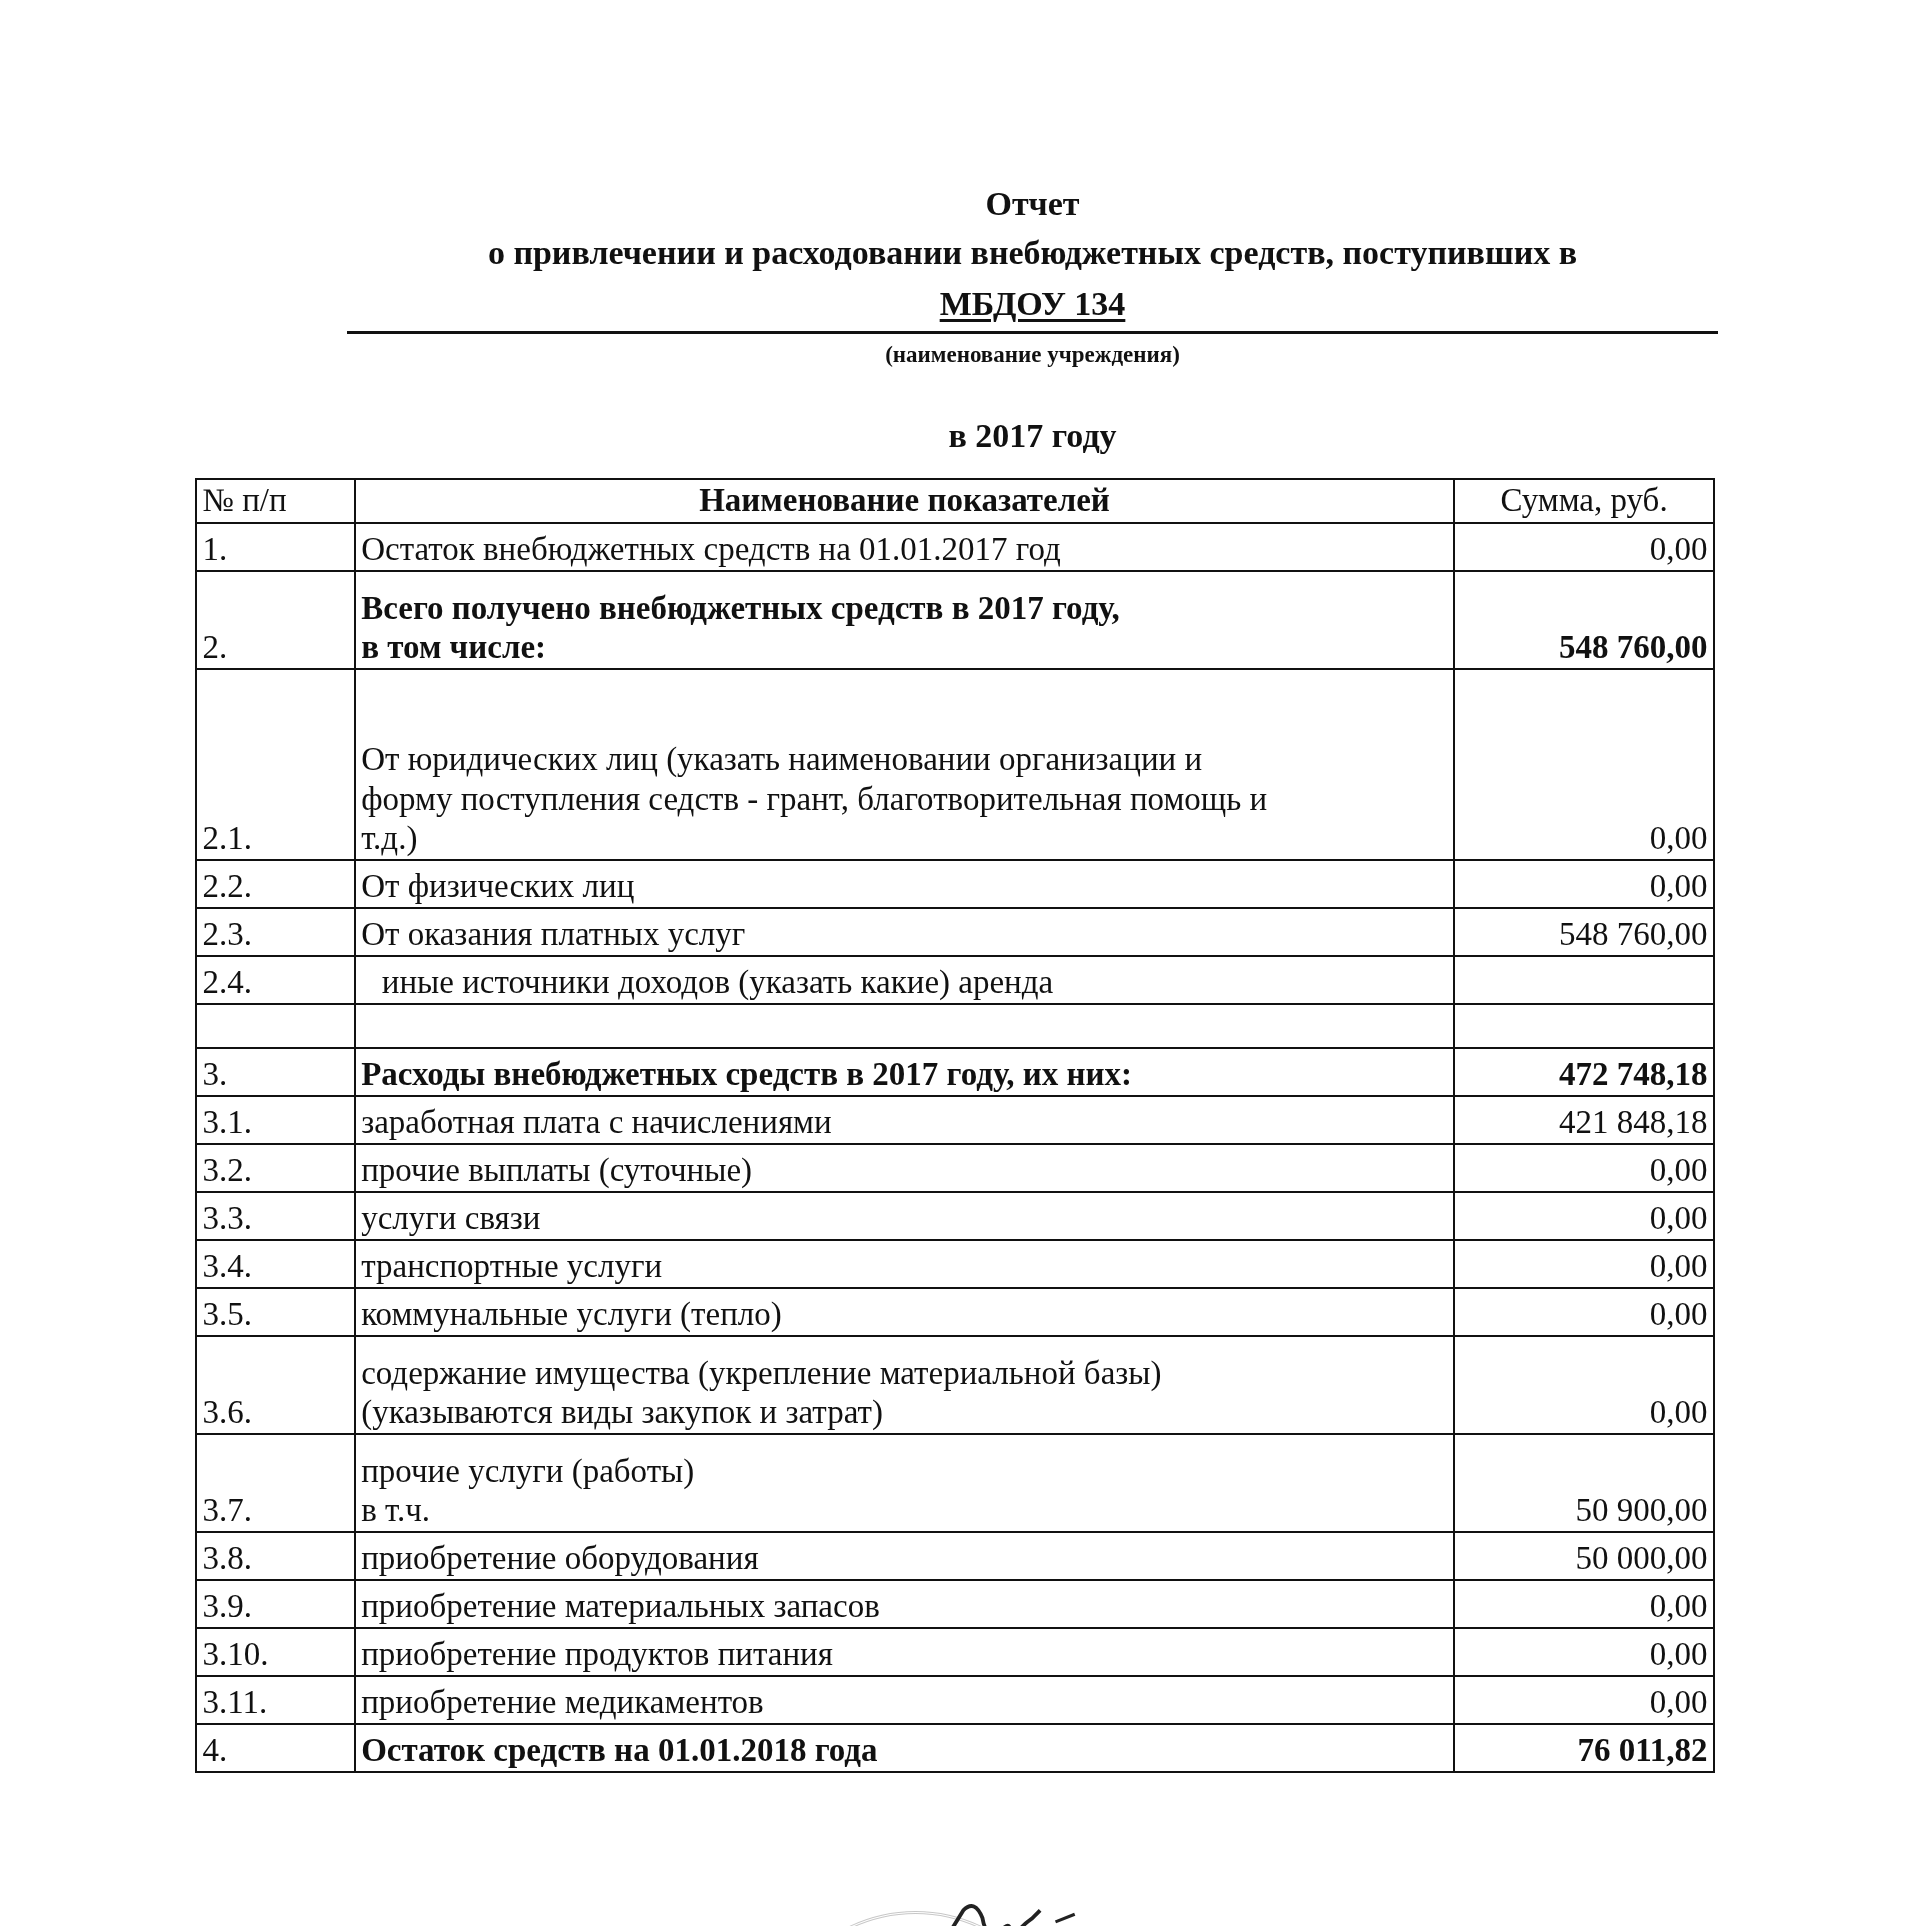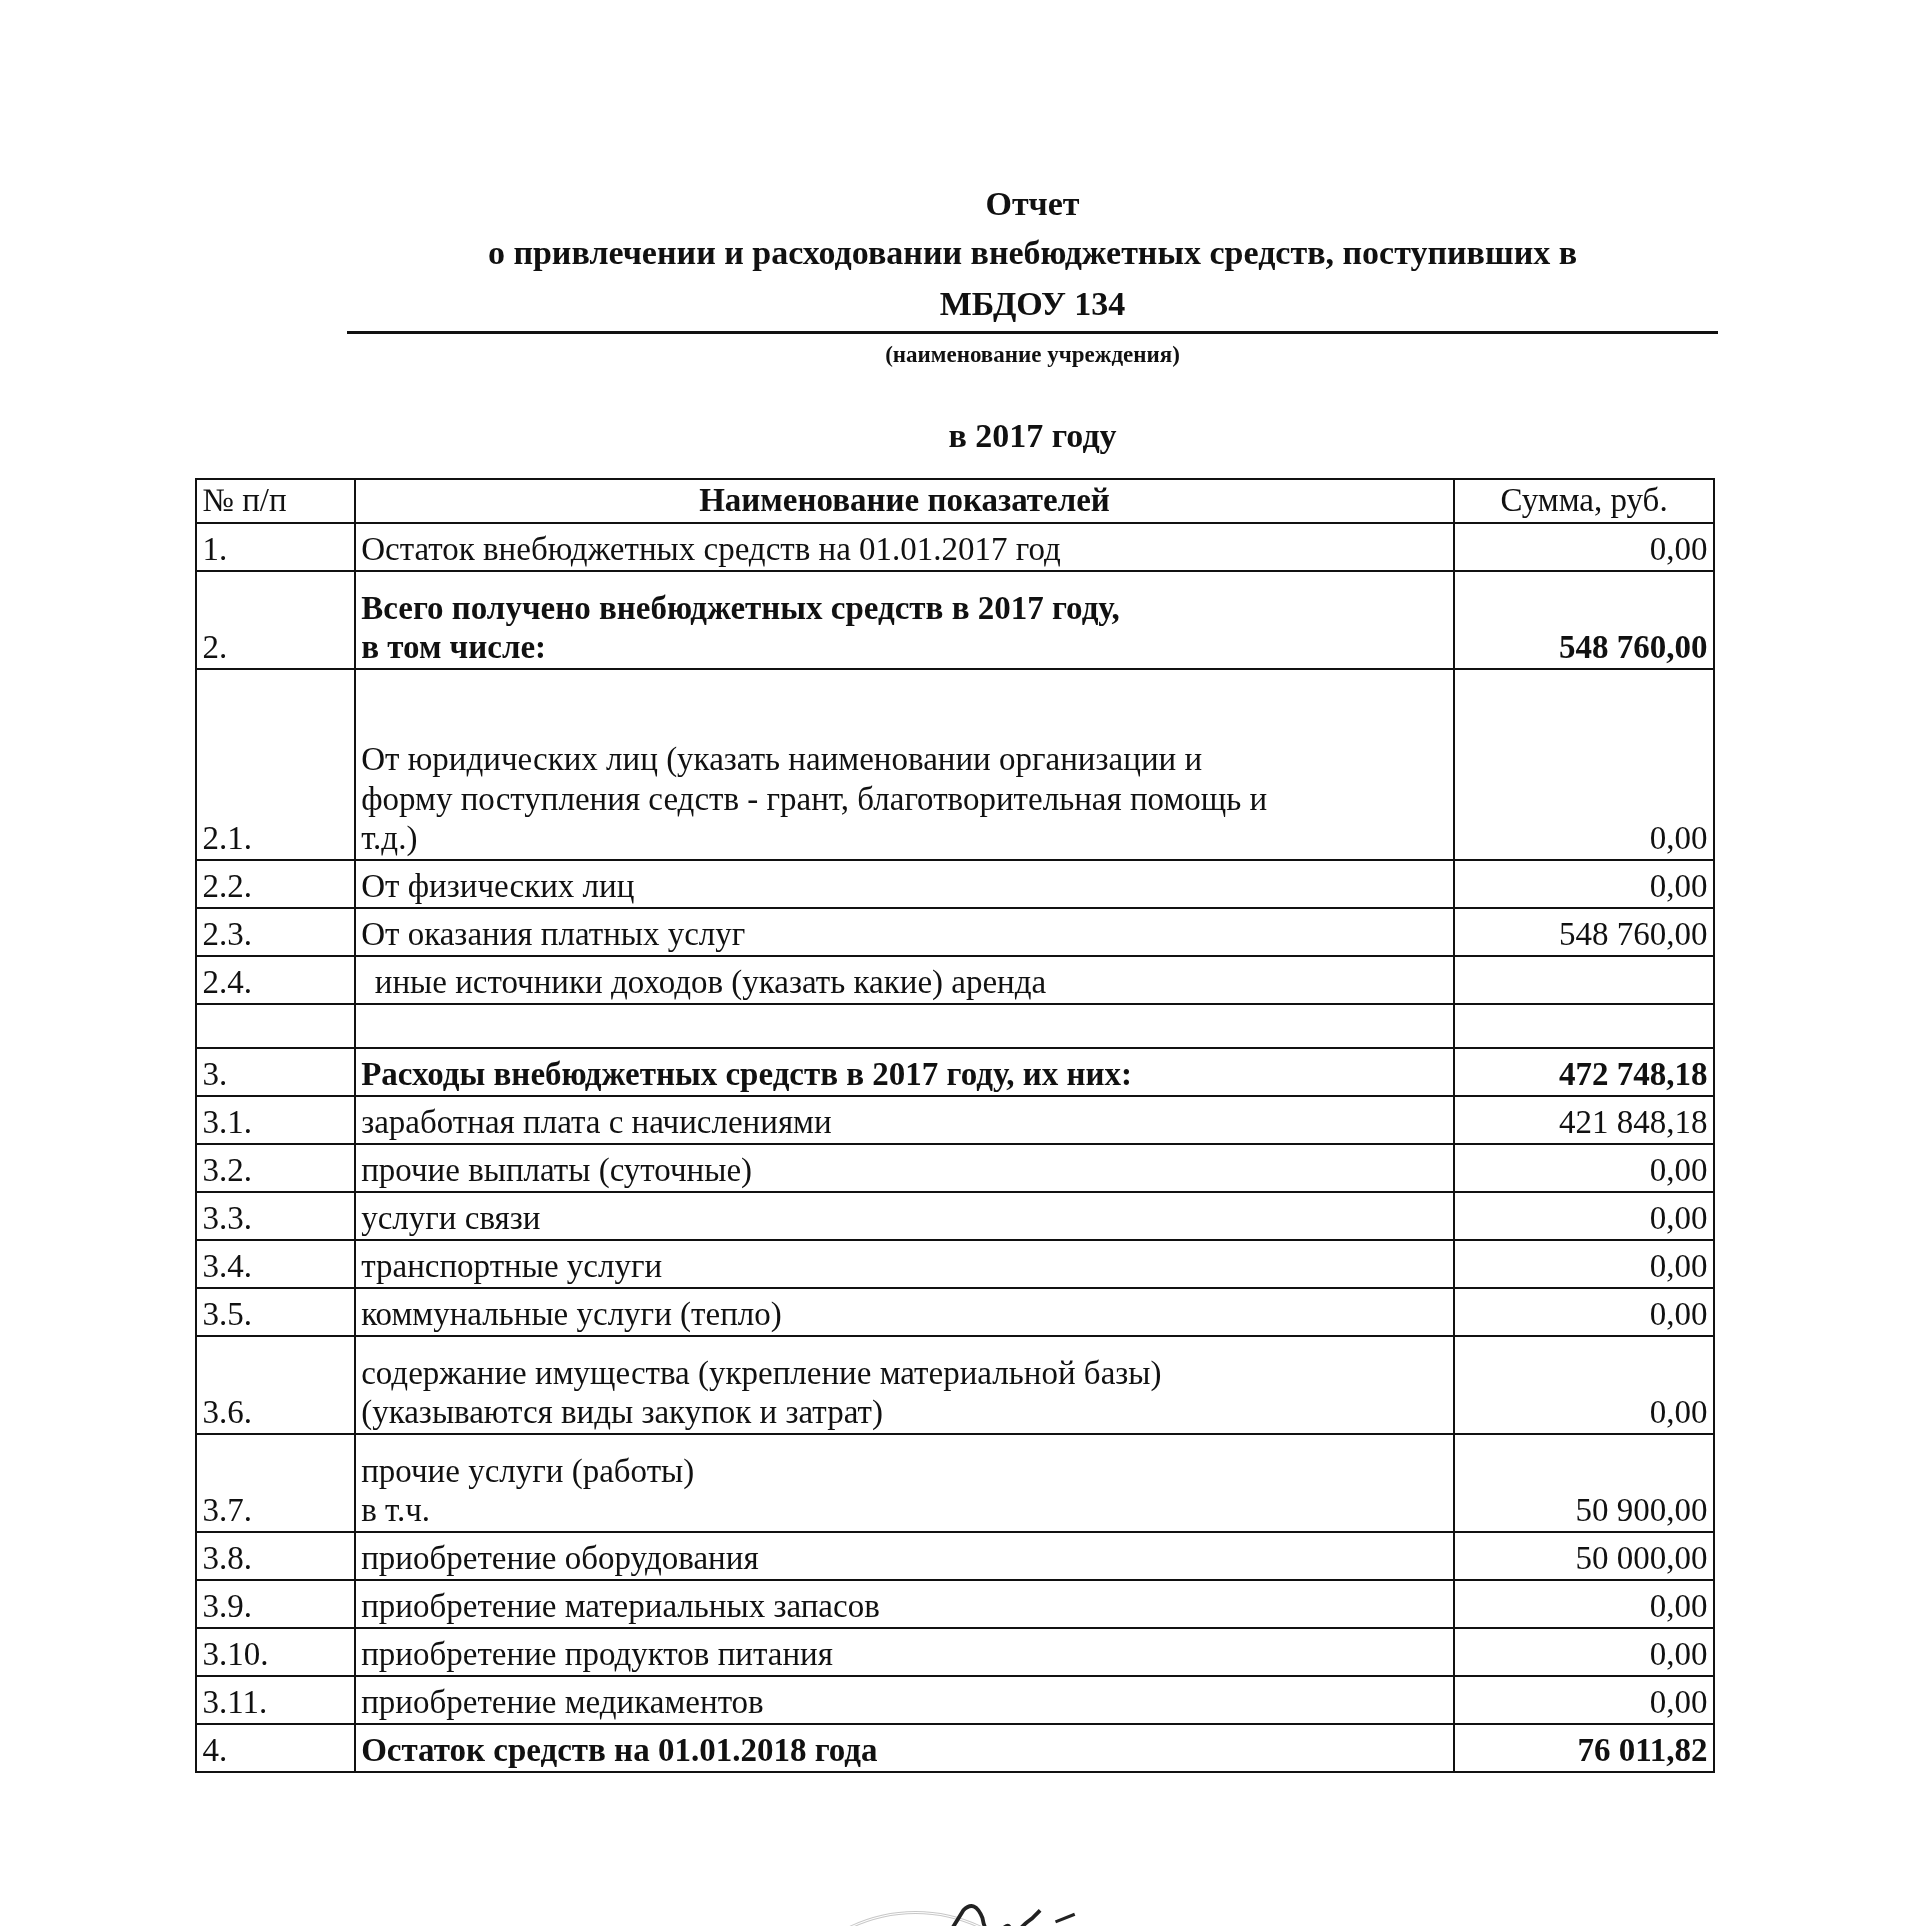--- a/index.html
+++ b/index.html
@@ -2,21 +2,21 @@
 <html style="font-size:6.2px"><head>
 <meta charset="utf-8">
 <style>
   html, body { margin:0; padding:0; }
   body { width:1965px; height:2542px; background:#ffffff; position:relative; overflow:hidden;
          font-family:"Liberation Serif", "DejaVu Serif", serif; color:#111; }
   .title-block { position:absolute; left:347px; top:169px; width:1371px; text-align:center; }
   .t1 { position:absolute; left:0; right:0; top:16px; font-size:34px; font-weight:bold; }
   .t2 { position:absolute; left:0; right:0; top:65px; font-size:34px; font-weight:bold; white-space:nowrap; }
   .t3 { position:absolute; left:0; right:0; top:116px; font-size:34px; font-weight:bold; }
-  .t3 span { text-decoration-thickness:3.1px; text-underline-offset:3.9px;margin-top:17px; }
+  .t3 span { text-decoration:underline; text-decoration-thickness:3.1px; text-underline-offset:3.9px;margin-top:17px; }
   .rule { position:absolute; left:0; right:0; top:162px; height:0; border-top:3.5px solid #111; }
   .t4 { position:absolute; left:0; right:0; top:173px; font-size:23px; font-weight:bold; }
   .t5 { position:absolute; left:0; right:0; top:216px; font-size:34px; font-weight:bold;margin-top:32px; }
 
   table.report { position:absolute; left:195px; top:478px; width:1520px; border-collapse:collapse;
                  font-size:33px; line-height:1.2; }
   table.report td, table.report th { border:2.3px solid #111; padding:0 5.4px; vertical-align:bottom; }
   table.report th { font-weight:normal; height:42px; vertical-align:middle;margin-left:48px; }
   th.c-name { font-weight:bold !important; }
   td.num { width:146px; }
@@ -78,21 +78,21 @@
     <td class="name">От физических лиц</td>
     <td class="amt">0,00</td>
   </tr>
   <tr class="h1">
     <td class="num">2.3.</td>
     <td class="name">От оказания платных услуг</td>
     <td class="amt">548 760,00</td>
   </tr>
   <tr class="h1">
     <td class="num">2.4.</td>
-    <td class="name" style="padding-left:19px">иные источники доходов (указать какие) аренда</td>
+    <td class="name" style="padding-left:26px">иные источники доходов (указать какие) аренда</td>
     <td class="amt"></td>
   </tr>
   <tr class="hempty">
     <td class="num"></td>
     <td class="name"></td>
     <td class="amt"></td>
   </tr>
   <tr class="h1 bold">
     <td class="num" style="font-weight:normal">3.</td>
     <td class="name">Расходы внебюджетных средств в 2017 году, их них:</td>

